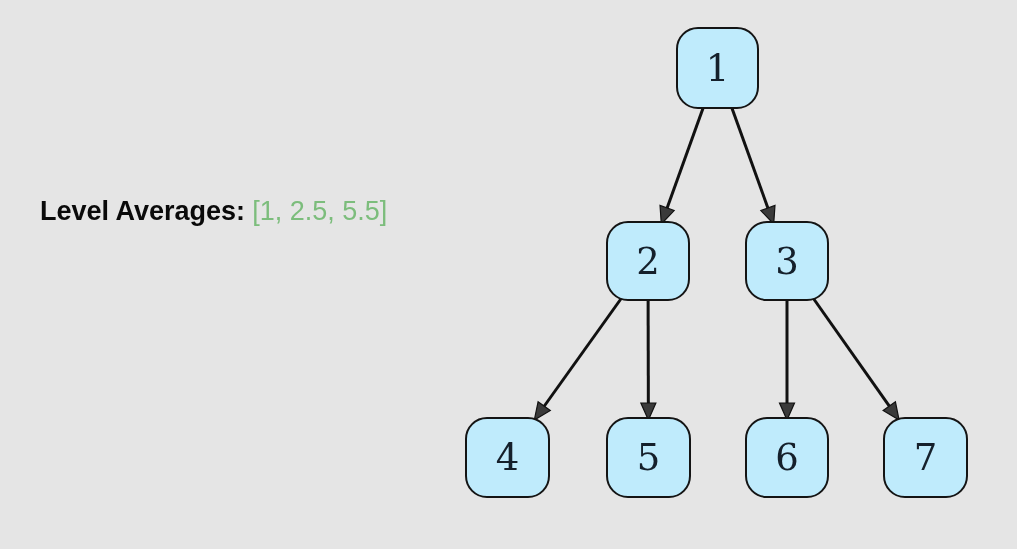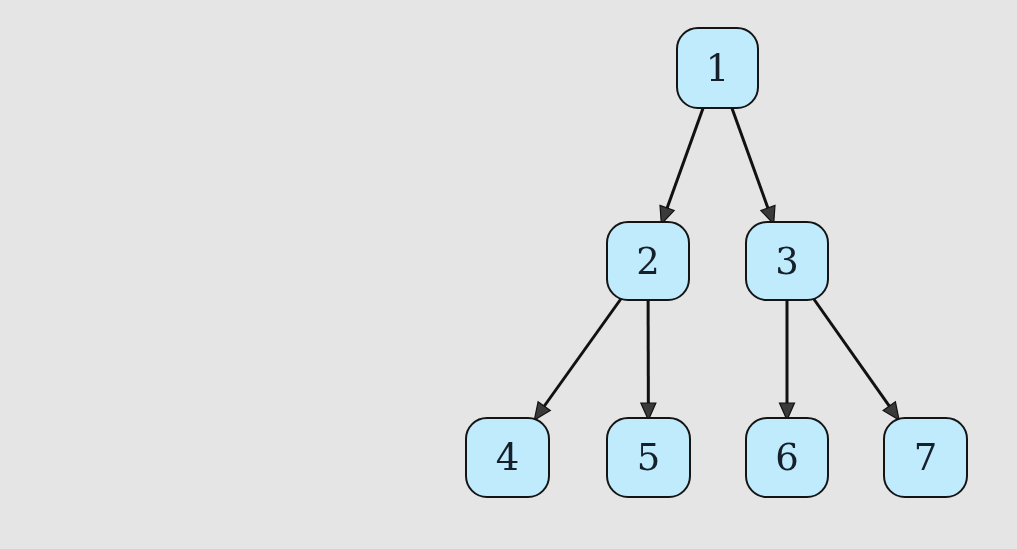--- a/index.html
+++ b/index.html
@@ -113,14 +113,17 @@
         <span class="node-label">5</span>
       </div>
       <div class="tree-node" style="left: 745px; top: 417px; width: 84px; height: 81px; background: rgb(191, 235, 252); border-color: rgb(20, 20, 20);">
         <span class="node-label">6</span>
       </div>
       <div class="tree-node" style="left: 883px; top: 417px; width: 85px; height: 81px; background: rgb(191, 235, 252); border-color: rgb(20, 20, 20);">
         <span class="node-label">7</span>
       </div>
     </div>
 
+  <div id="level-averages">
+    <span class="la-label">Level Averages:</span><span class="la-values">[1, 2.5, 5.5]</span>
+  </div>
 
 </div>
 
 </body></html>

